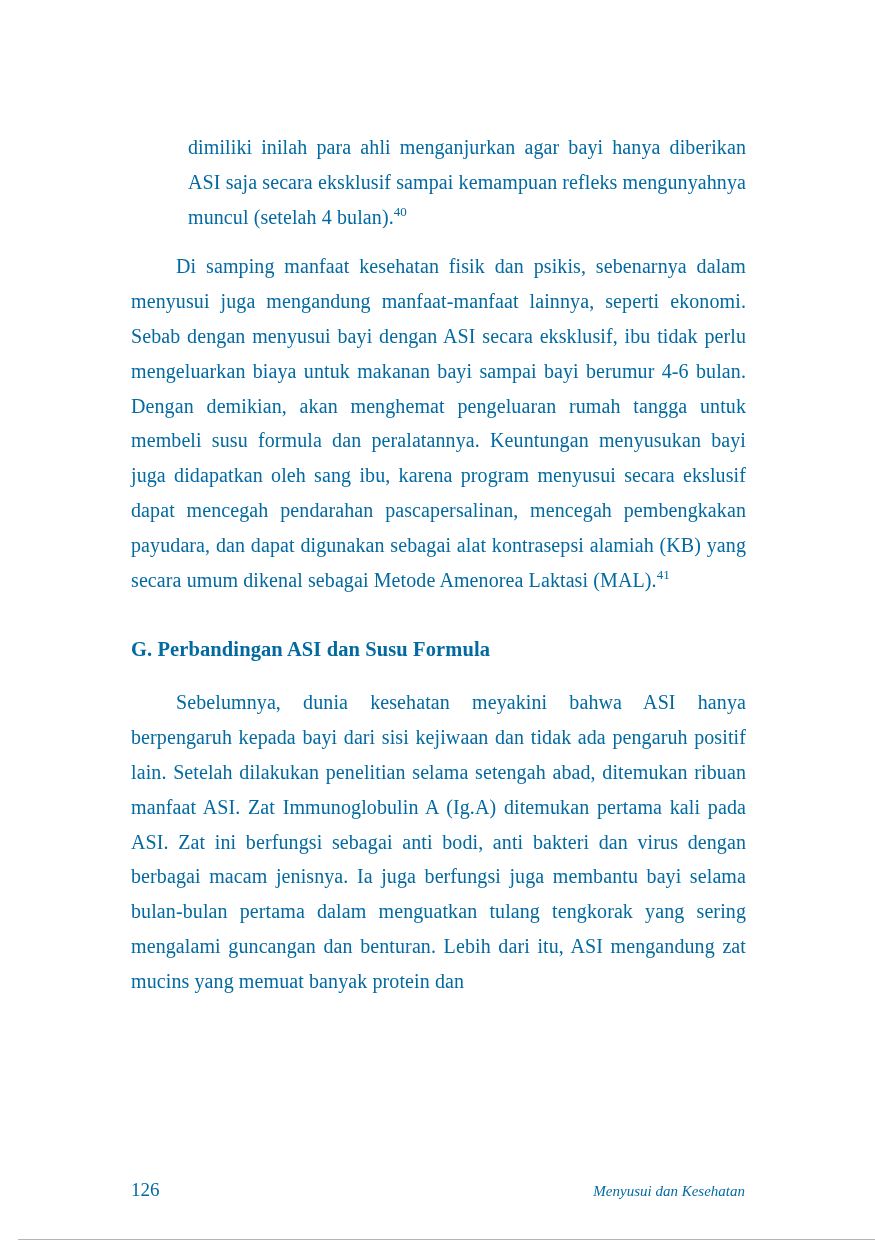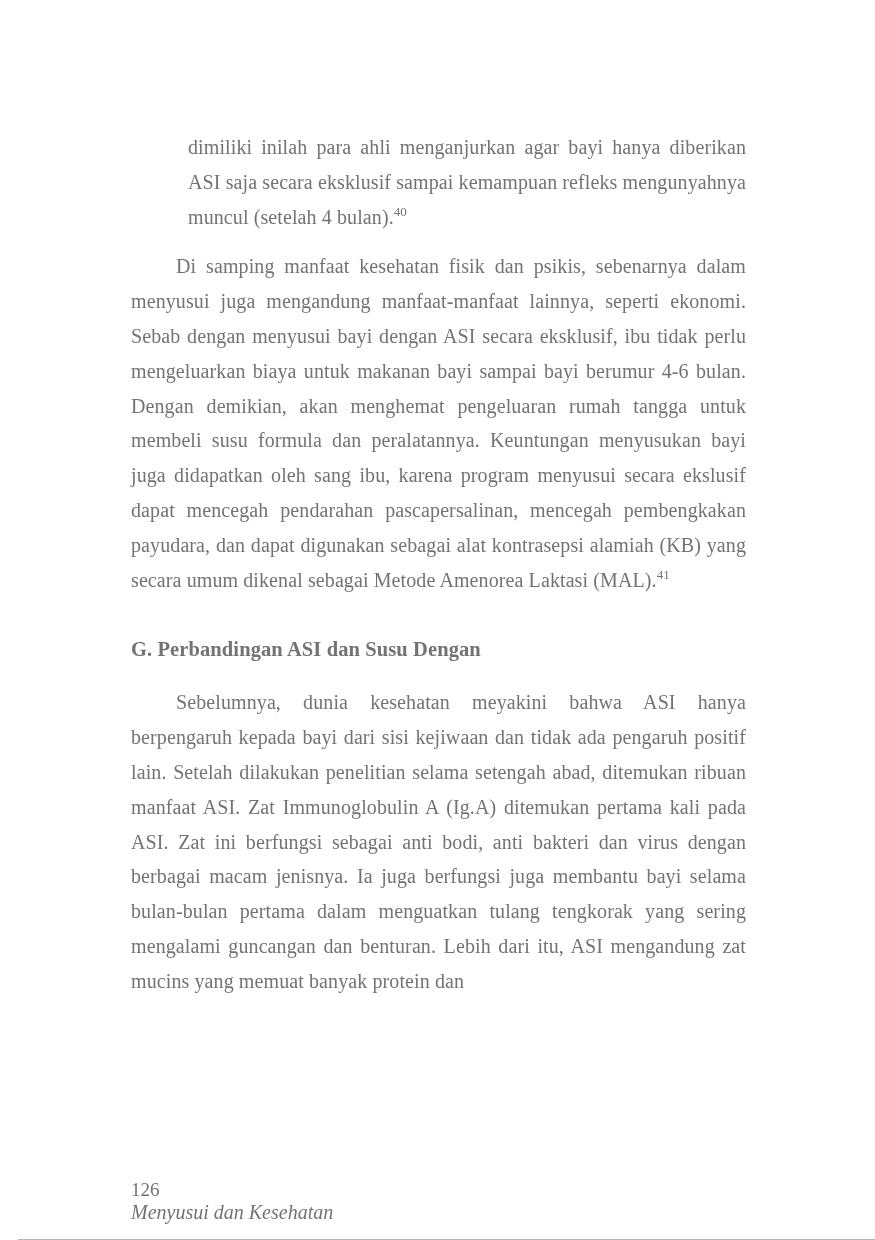--- a/index.html
+++ b/index.html
@@ -3,21 +3,21 @@
 <meta charset="utf-8">
 <style>
   * { margin: 0; padding: 0; box-sizing: border-box; }
   html, body { background: #ffffff; }
   .page {
     position: relative;
     width: 875px;
     height: 1240px;
     background: #ffffff;
     font-family: "Liberation Serif", "DejaVu Serif", serif;
-    color: #737373;
+    color: #0369a1;
     overflow: hidden;
   }
   .text-block {
     position: absolute;
     left: 131px;
     top: 130px;
     width: 615px;
   }
   p.body-text {
     font-size: 20px;
@@ -45,28 +45,27 @@
     letter-spacing: 0.1px;
   }
   .footer {
     position: absolute;
     left: 131px;
     right: 130px;
     top: 1179px;
     display: flex;
     justify-content: space-between;
     align-items: baseline;
-    flex-direction: column;
   }
   .page-number {
     font-size: 19px;
     font-style: normal;
   }
   .running-title {
-    font-size: 20px;
+    font-size: 15px;
     font-style: italic;
   }
   .scan-edge-line {
     position: absolute;
     left: 18px;
     right: 0;
     bottom: 0;
     height: 1px;
     background: #b5b5b5;
   }
@@ -75,21 +74,21 @@
 <body>
 
 <div class="page">
 
   <main class="text-block">
 
     <p class="body-text quote-block"><span>dimiliki inilah para ahli menganjurkan agar bayi hanya diberikan ASI saja secara eksklusif sampai kemampuan refleks mengunyahnya muncul (setelah 4 bulan).</span><sup class="footnote-ref">40</sup></p>
 
     <p class="body-text indented"><span>Di samping manfaat kesehatan fisik dan psikis, sebenarnya dalam menyusui juga mengandung manfaat-manfaat lainnya, seperti ekonomi. Sebab dengan menyusui bayi dengan ASI secara eksklusif, ibu tidak perlu mengeluarkan biaya untuk makanan bayi sampai bayi berumur 4-6 bulan. Dengan demikian, akan menghemat pengeluaran rumah tangga untuk membeli susu formula dan peralatannya. Keuntungan menyusukan bayi juga didapatkan oleh sang ibu, karena program menyusui secara ekslusif dapat mencegah pendarahan pascapersalinan, mencegah pembengkakan payudara, dan dapat digunakan sebagai alat kontrasepsi alamiah (KB) yang secara umum dikenal sebagai Metode Amenorea Laktasi (MAL).</span><sup class="footnote-ref">41</sup></p>
 
-    <h2 class="section-heading">G. Perbandingan ASI dan Susu Dengan</h2>
+    <h2 class="section-heading">G. Perbandingan ASI dan Susu Formula</h2>
 
     <p class="body-text indented"><span>Sebelumnya, dunia kesehatan meyakini bahwa ASI hanya berpengaruh kepada bayi dari sisi kejiwaan dan tidak ada pengaruh positif lain. Setelah dilakukan penelitian selama setengah abad, ditemukan ribuan manfaat ASI. Zat Immunoglobulin A (Ig.A) ditemukan pertama kali pada ASI. Zat ini berfungsi sebagai anti bodi, anti bakteri dan virus dengan berbagai macam jenisnya. Ia juga berfungsi juga membantu bayi selama bulan-bulan pertama dalam menguatkan tulang tengkorak yang sering mengalami guncangan dan benturan. Lebih dari itu, ASI mengandung zat mucins yang memuat banyak protein dan</span></p>
 
   </main>
 
   <footer class="footer">
     <span class="page-number">126</span>
     <span class="running-title">Menyusui dan Kesehatan</span>
   </footer>
 

